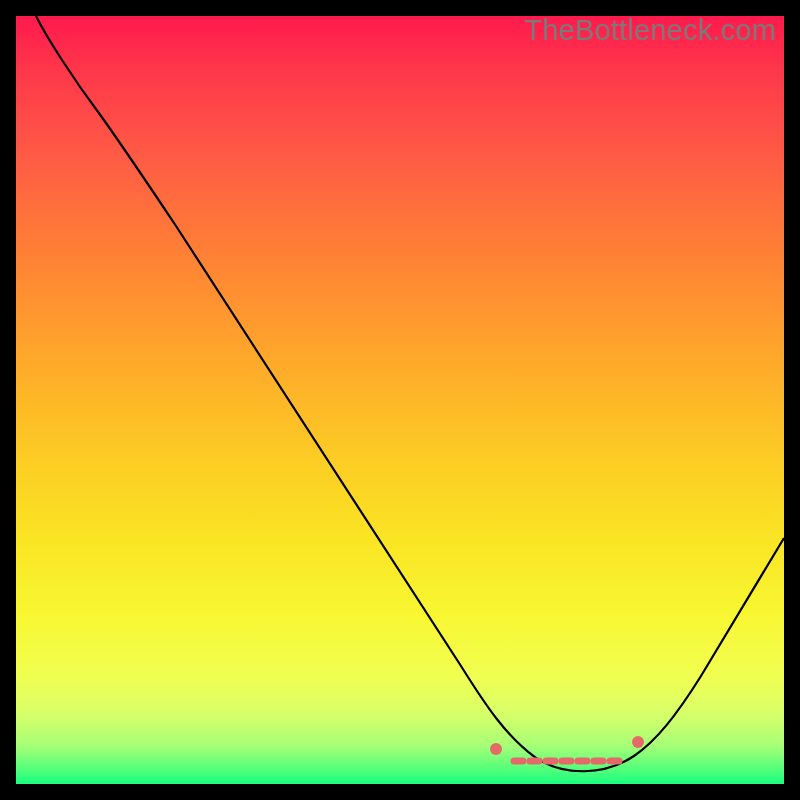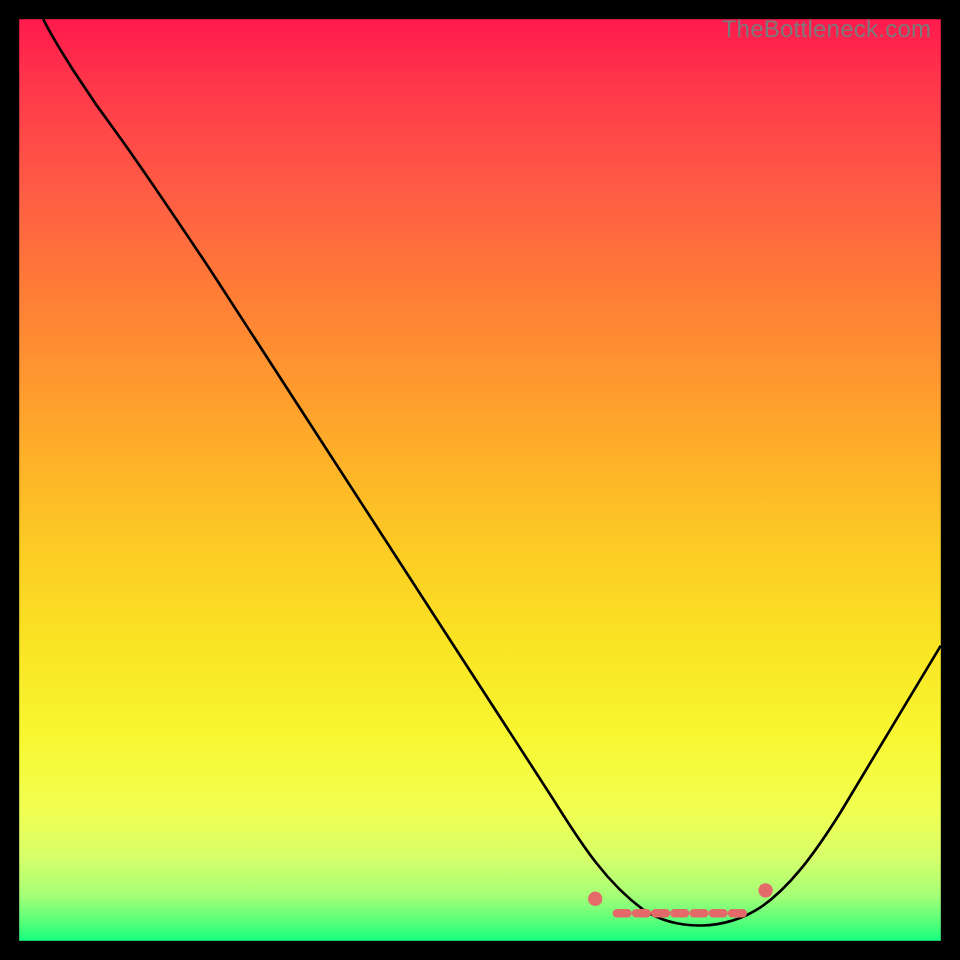--- a/index.html
+++ b/index.html
@@ -47,21 +47,21 @@
     top: 0;
     width: 768px;
     height: 768px;
     overflow: visible;
   }
   .watermark {
     position: absolute;
     top: -2px;
     right: 8px;
     color: #7a7a7a;
-    font-size: 20px;
+    font-size: 29px;
     font-weight: 500;
     letter-spacing: 0.2px;
     pointer-events: none;
   }
 </style>
 </head>
 <body>
 
 <div class="frame">
   <div class="gradient"></div>

